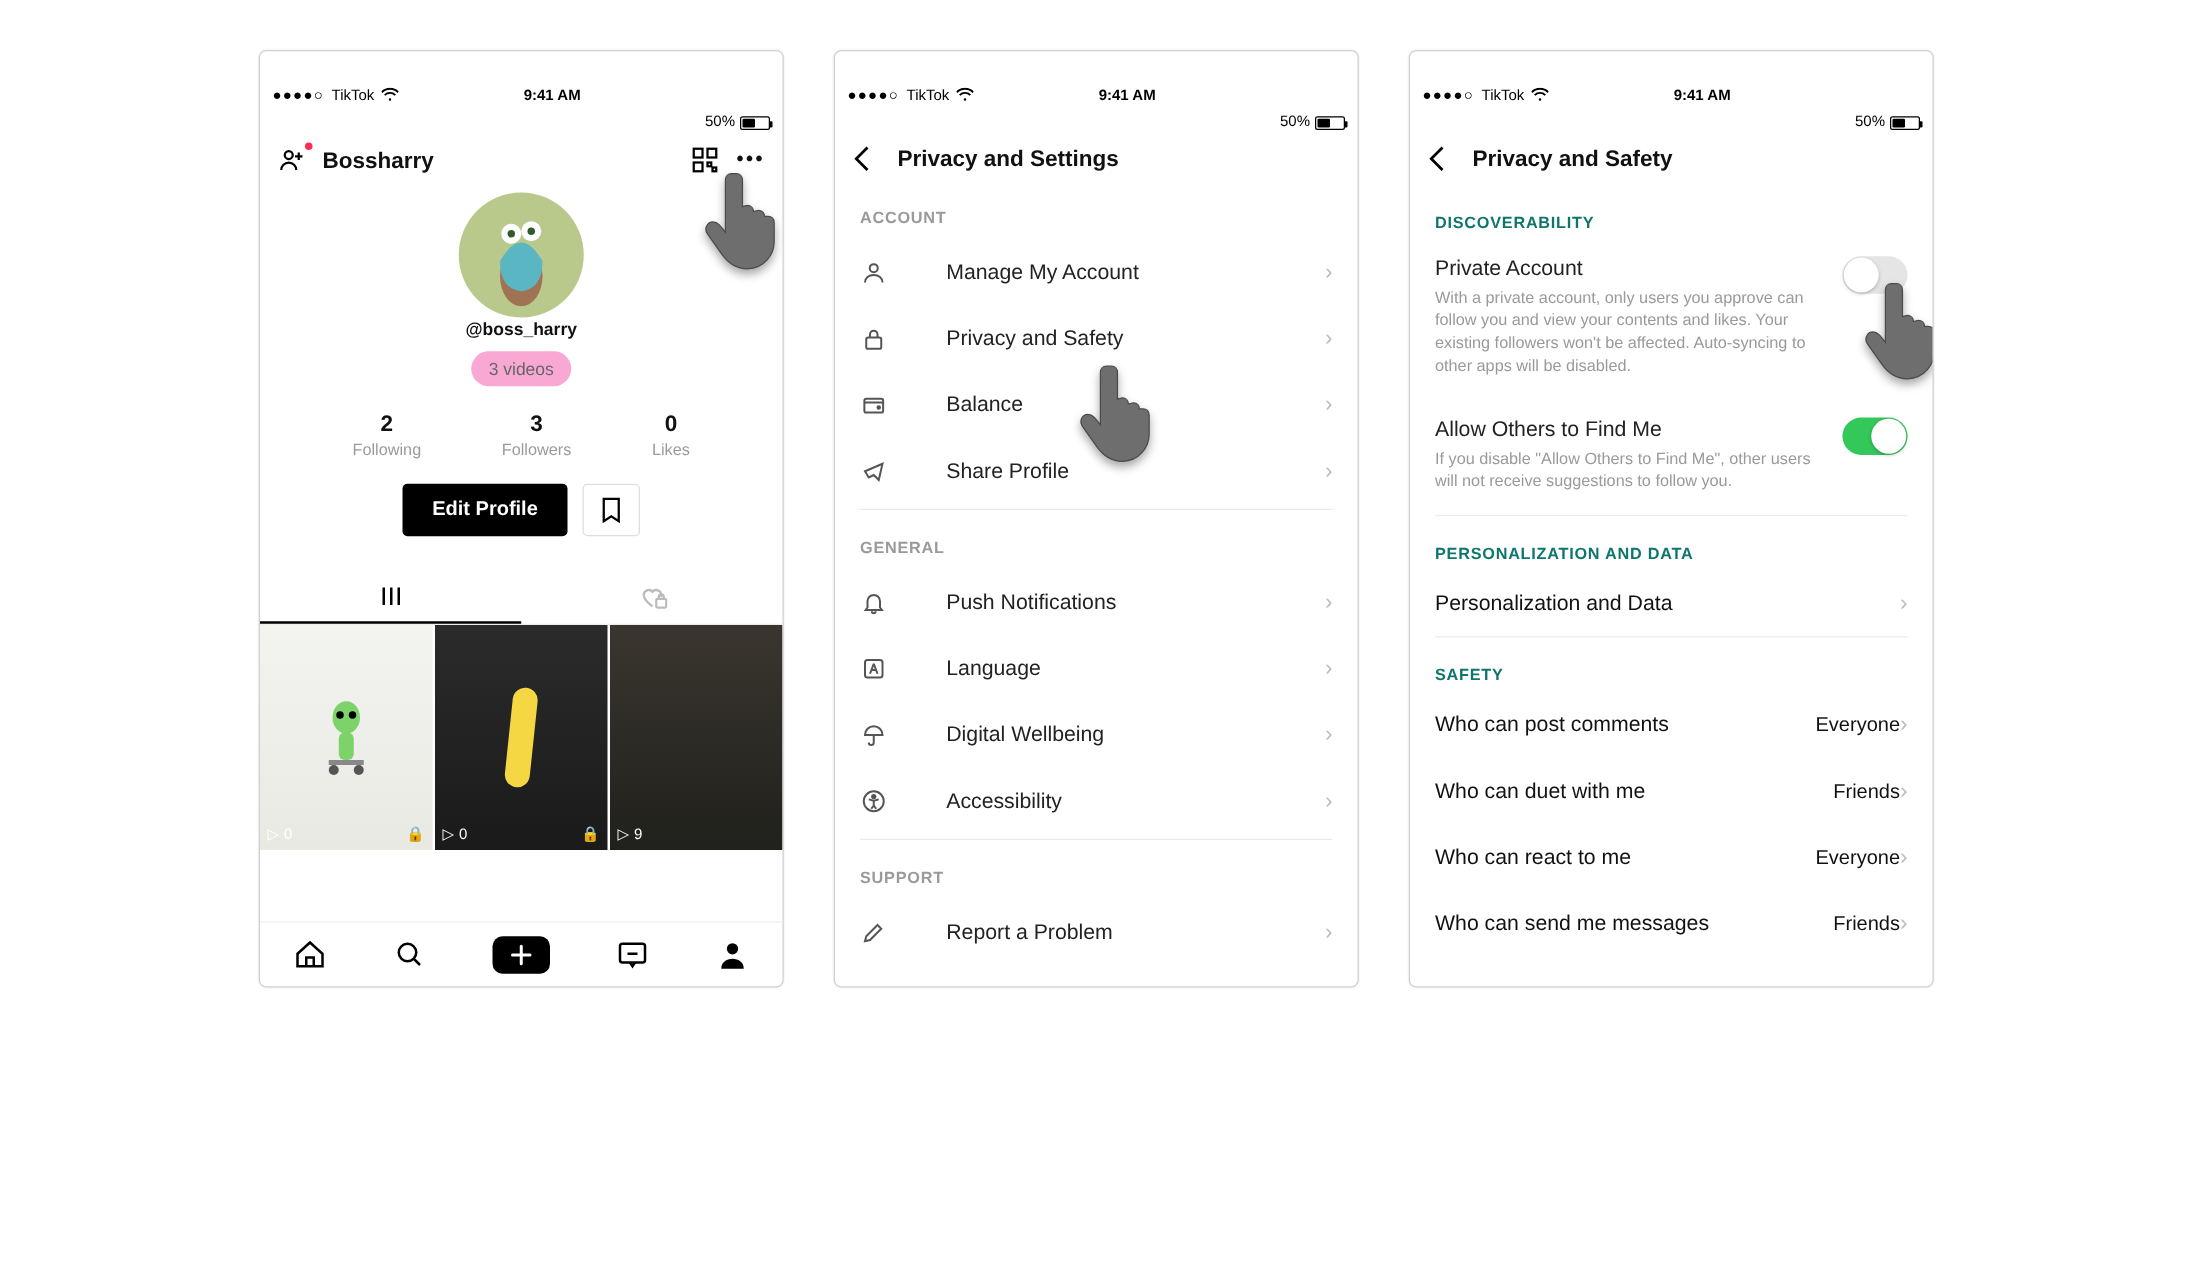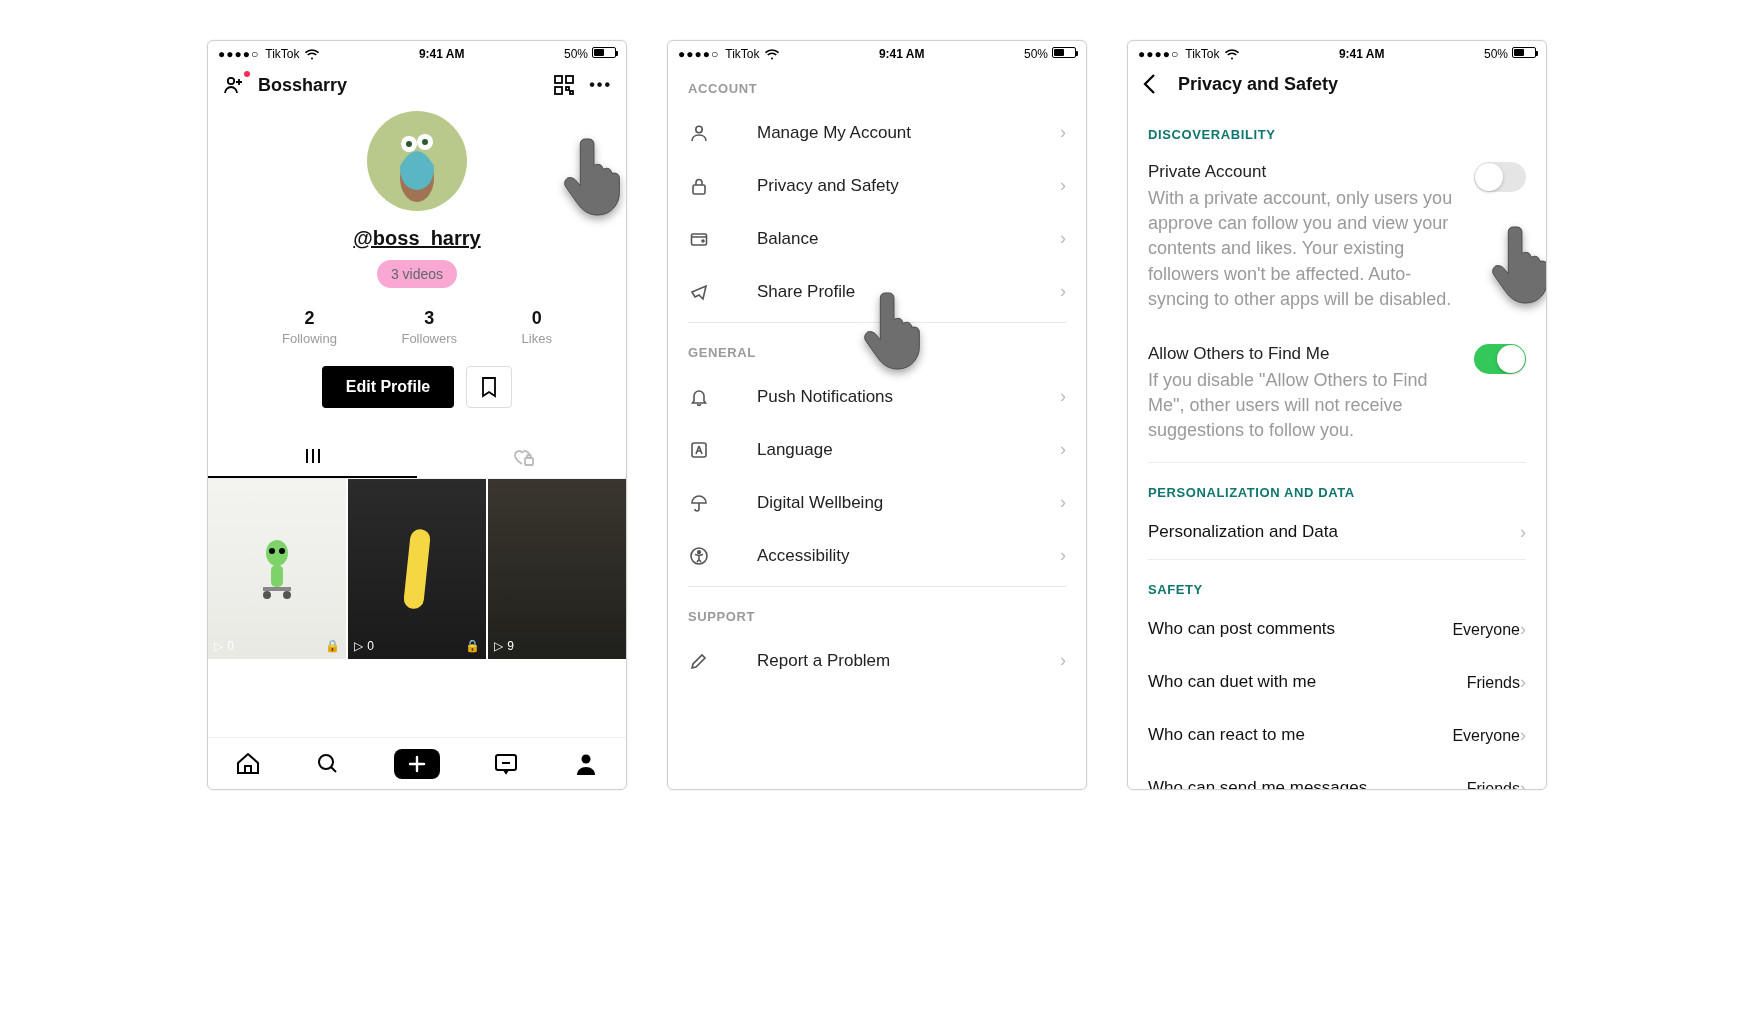--- a/index.html
+++ b/index.html
@@ -33,21 +33,21 @@
     display: flex;
     align-items: center;
     justify-content: space-between;
     padding: 6px 10px 2px 10px;
     font-size: 12px;
     font-weight: 500;
     color: #000;
   }
   .status-left { display: flex; align-items: center; gap: 6px; }
   .dots { letter-spacing: 1px; }
-  .battery-wrap { display: flex; align-items: flex-start; gap: 4px; }
+  .battery-wrap { display: flex; align-items: flex-end; gap: 4px; margin-top: 43px; }
   .battery {
     width: 24px; height: 11px; border: 1px solid #000; border-radius: 2px;
     position: relative; display: inline-block;
   }
   .battery::after { content:""; position:absolute; right:-3px; top:2.5px; width:2px; height:5px; background:#000; border-radius: 0 1px 1px 0;}
   .battery .fill { position:absolute; left:1px; top:1px; bottom:1px; width:45%; background:#000; border-radius:1px;}
   
   .nav-bar {
     display: flex; align-items: center; justify-content: space-between;
     padding: 10px 14px;
@@ -55,21 +55,21 @@
   .nav-title { font-size: 18px; font-weight: 700; text-align: left; flex:1;}
   .icon-slot { width: 36px; display:flex; align-items:center; }
   .icon-slot.right { justify-content:flex-end; }
   .icon-group { display:flex; gap:14px; align-items:center;}
   
   .profile-body { flex:1; display:flex; flex-direction:column; align-items:center; }
   .avatar {
     width: 100px; height: 100px; border-radius: 50%; background:#b9c98b;
     display:flex; align-items:center; justify-content:center; margin-top:4px;
   }
-  .handle { margin-top: 16px; font-size: 20px; font-weight:600;text-decoration:underline; }
+  .handle { margin-top: 1px; font-size: 14px; font-weight:600; }
   .videos-pill {
     margin-top: 10px; background:#f9a8d4; color:#666; font-size:14px;
     padding: 6px 14px; border-radius: 16px;
   }
   .stats-row {
     display:flex; width: 80%; margin-top: 20px; justify-content:space-around;
   }
   .stat { display:flex; flex-direction:column; align-items:center; gap:2px;}
   .stat .num { font-size:18px; font-weight:700;}
   .stat .lbl { font-size:13px; color:#9b9b9b;}
@@ -115,21 +115,21 @@
   .row {
     display:flex; align-items:center; padding:16px 20px; gap:16px;
     cursor:pointer; position:relative;
   }
   .row .label { flex:1; font-size:17px; color:#222;margin-left:31px;}
   .chev { color:#bbb; font-size:18px;}
   .row-icon { width:22px; color:#555; display:flex; justify-content:center;}
   .hr { height:1px; background:#e9e9e9; margin: 4px 20px;}
   
   .screen3-body { padding: 0 20px; overflow:hidden;}
-  .desc { color:#9a9a9a; font-size:18px; line-height:1.4; margin-top:4px;}
+  .desc { color:#9a9a9a; font-size:13px; line-height:1.4; margin-top:4px;}
   .toggle-row { display:flex; align-items:flex-start; justify-content:flex-start; padding-top:14px;}
   .toggle-row .label { font-size:17px; color:#222;}
   .switch {
     width:52px; height:30px; border-radius:15px; background:#e5e5e5; position:relative;
     flex:none; cursor:pointer;
   }
   .switch .knob {
     width:28px; height:28px; border-radius:50%; background:#fff; position:absolute;
     top:1px; left:1px; box-shadow:0 1px 3px rgba(0,0,0,.25);
   }
@@ -355,20 +355,31 @@
       </div>
       <div style="font-weight:700;">9:41 AM</div>
       <div class="battery-wrap">
           <span>50%</span>
           <span class="battery">
             <span class="fill"></span>
           </span>
         </div>
     </div>
 
+    <div class="nav-bar">
+      <div class="icon-slot">
+        <span style="cursor:pointer;">
+          <svg width="16" height="22" viewBox="0 0 16 22" fill="none" stroke="#000" stroke-width="2.2">
+              <path d="M12 2L3 11l9 9"></path>
+            </svg>
+        </span>
+      </div>
+      <div class="nav-title">Privacy and Settings</div>
+      <div class="icon-slot right"></div>
+    </div>
 
     <div class="section-header">ACCOUNT</div>
     <div class="list">
       <div class="row">
         <span class="row-icon">
             <svg width="20" height="20" viewBox="0 0 20 20" fill="none" stroke="#555" stroke-width="1.6">
               <circle cx="10" cy="6.5" r="3.2"></circle>
               <path d="M3 18c0-3.6 3-6 7-6s7 2.4 7 6"></path>
             </svg>
           </span>

